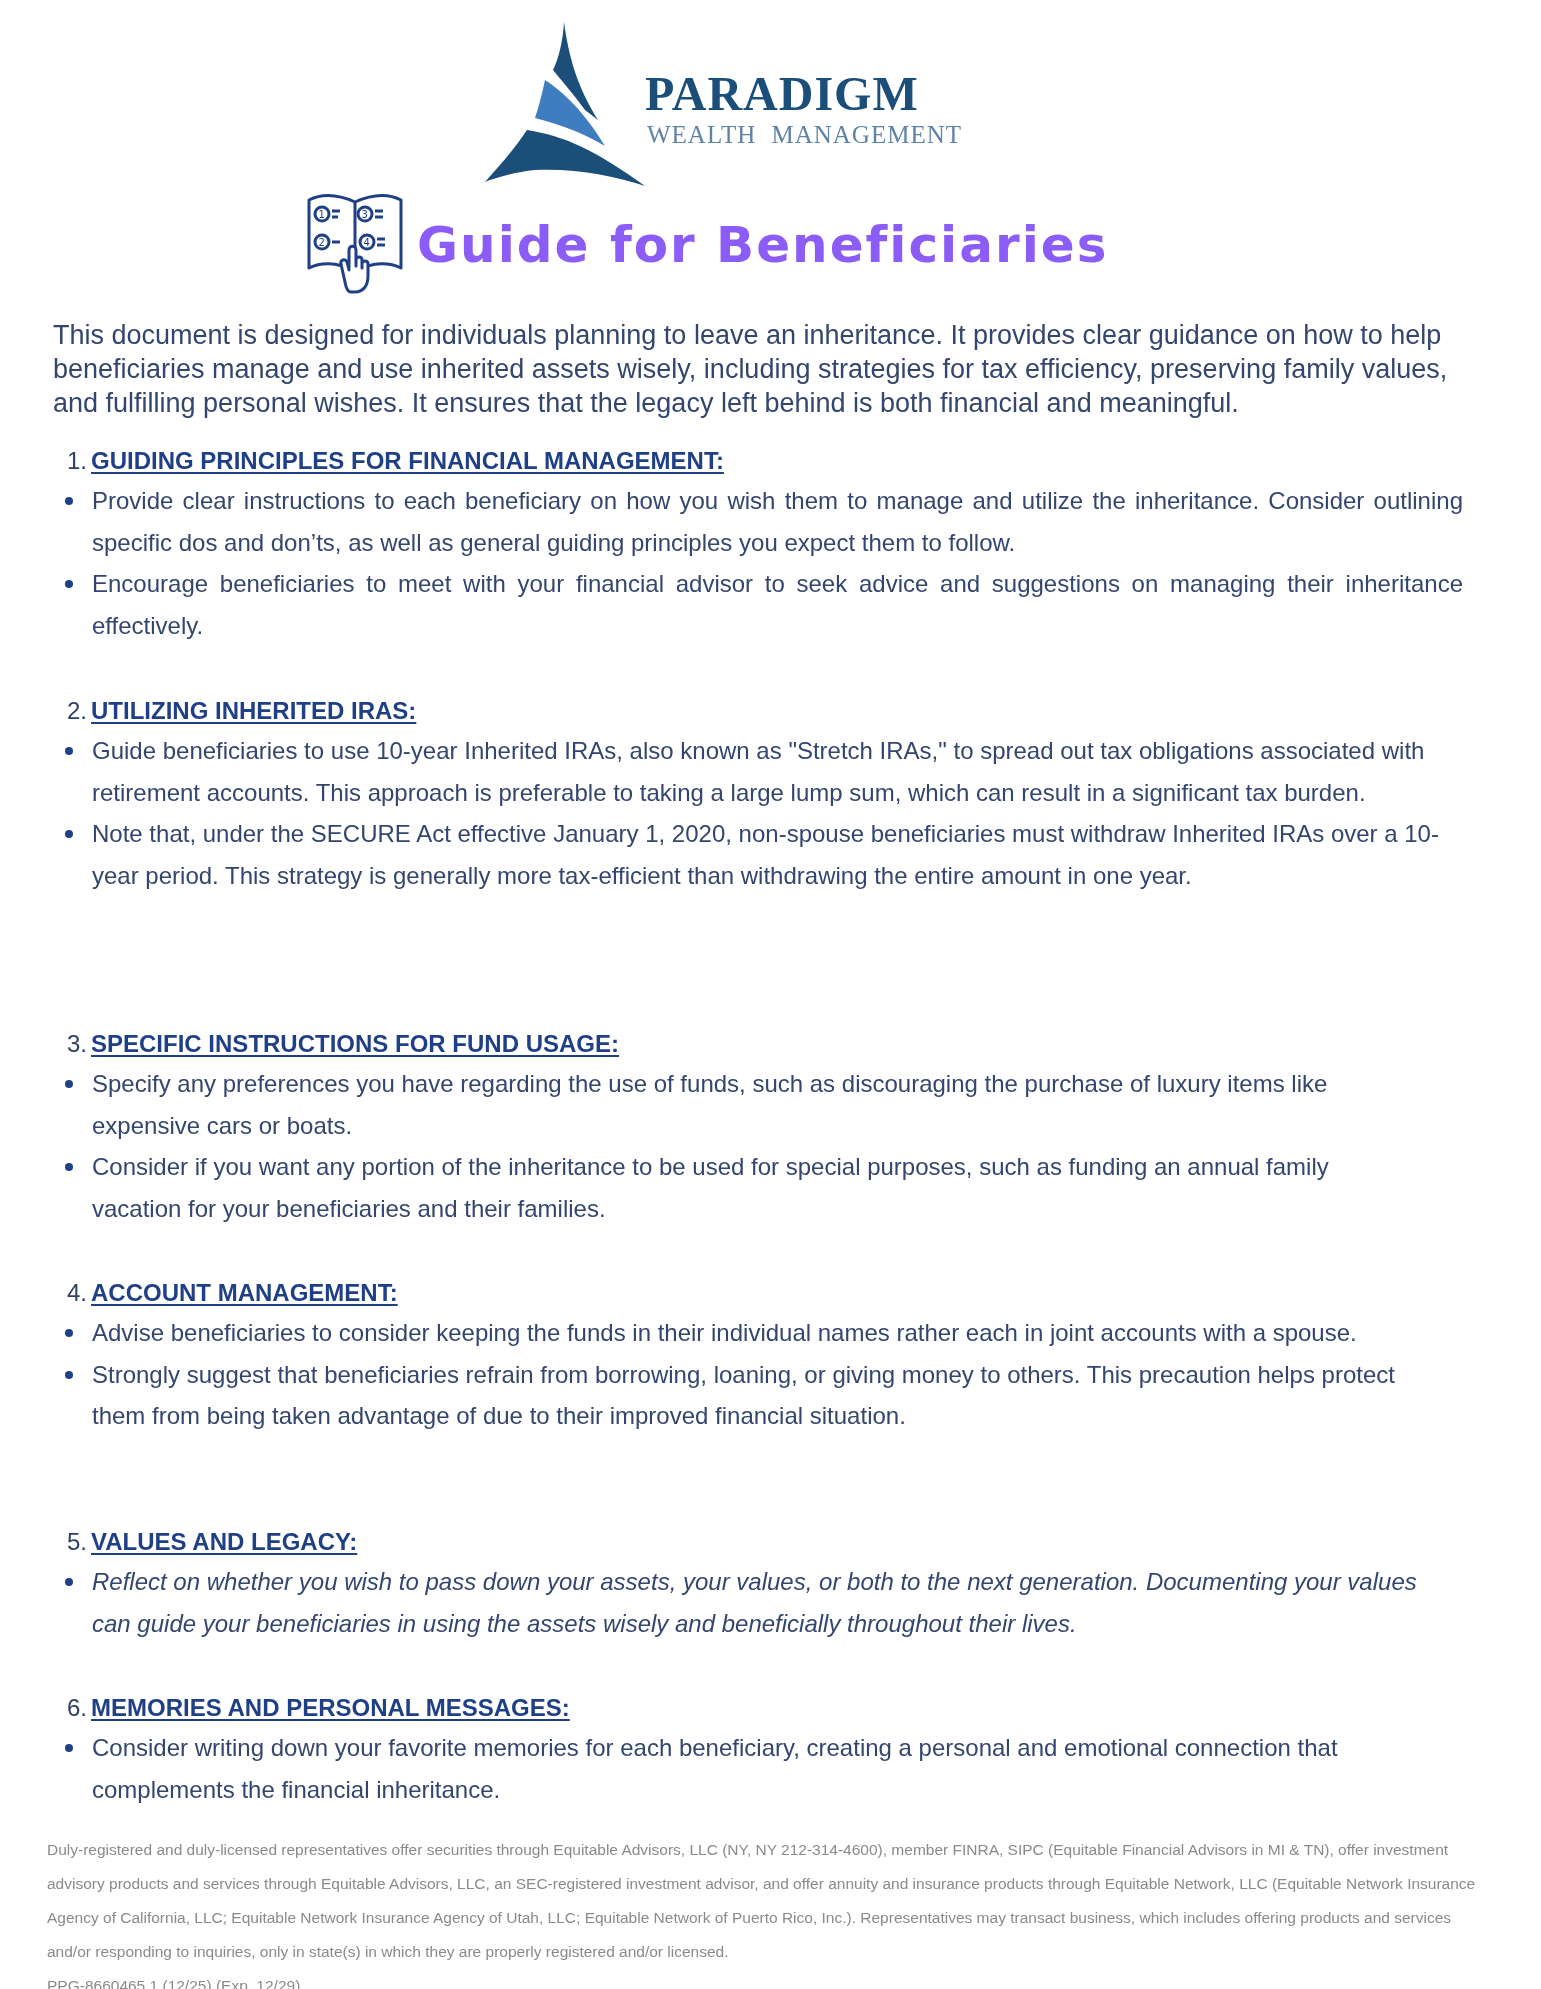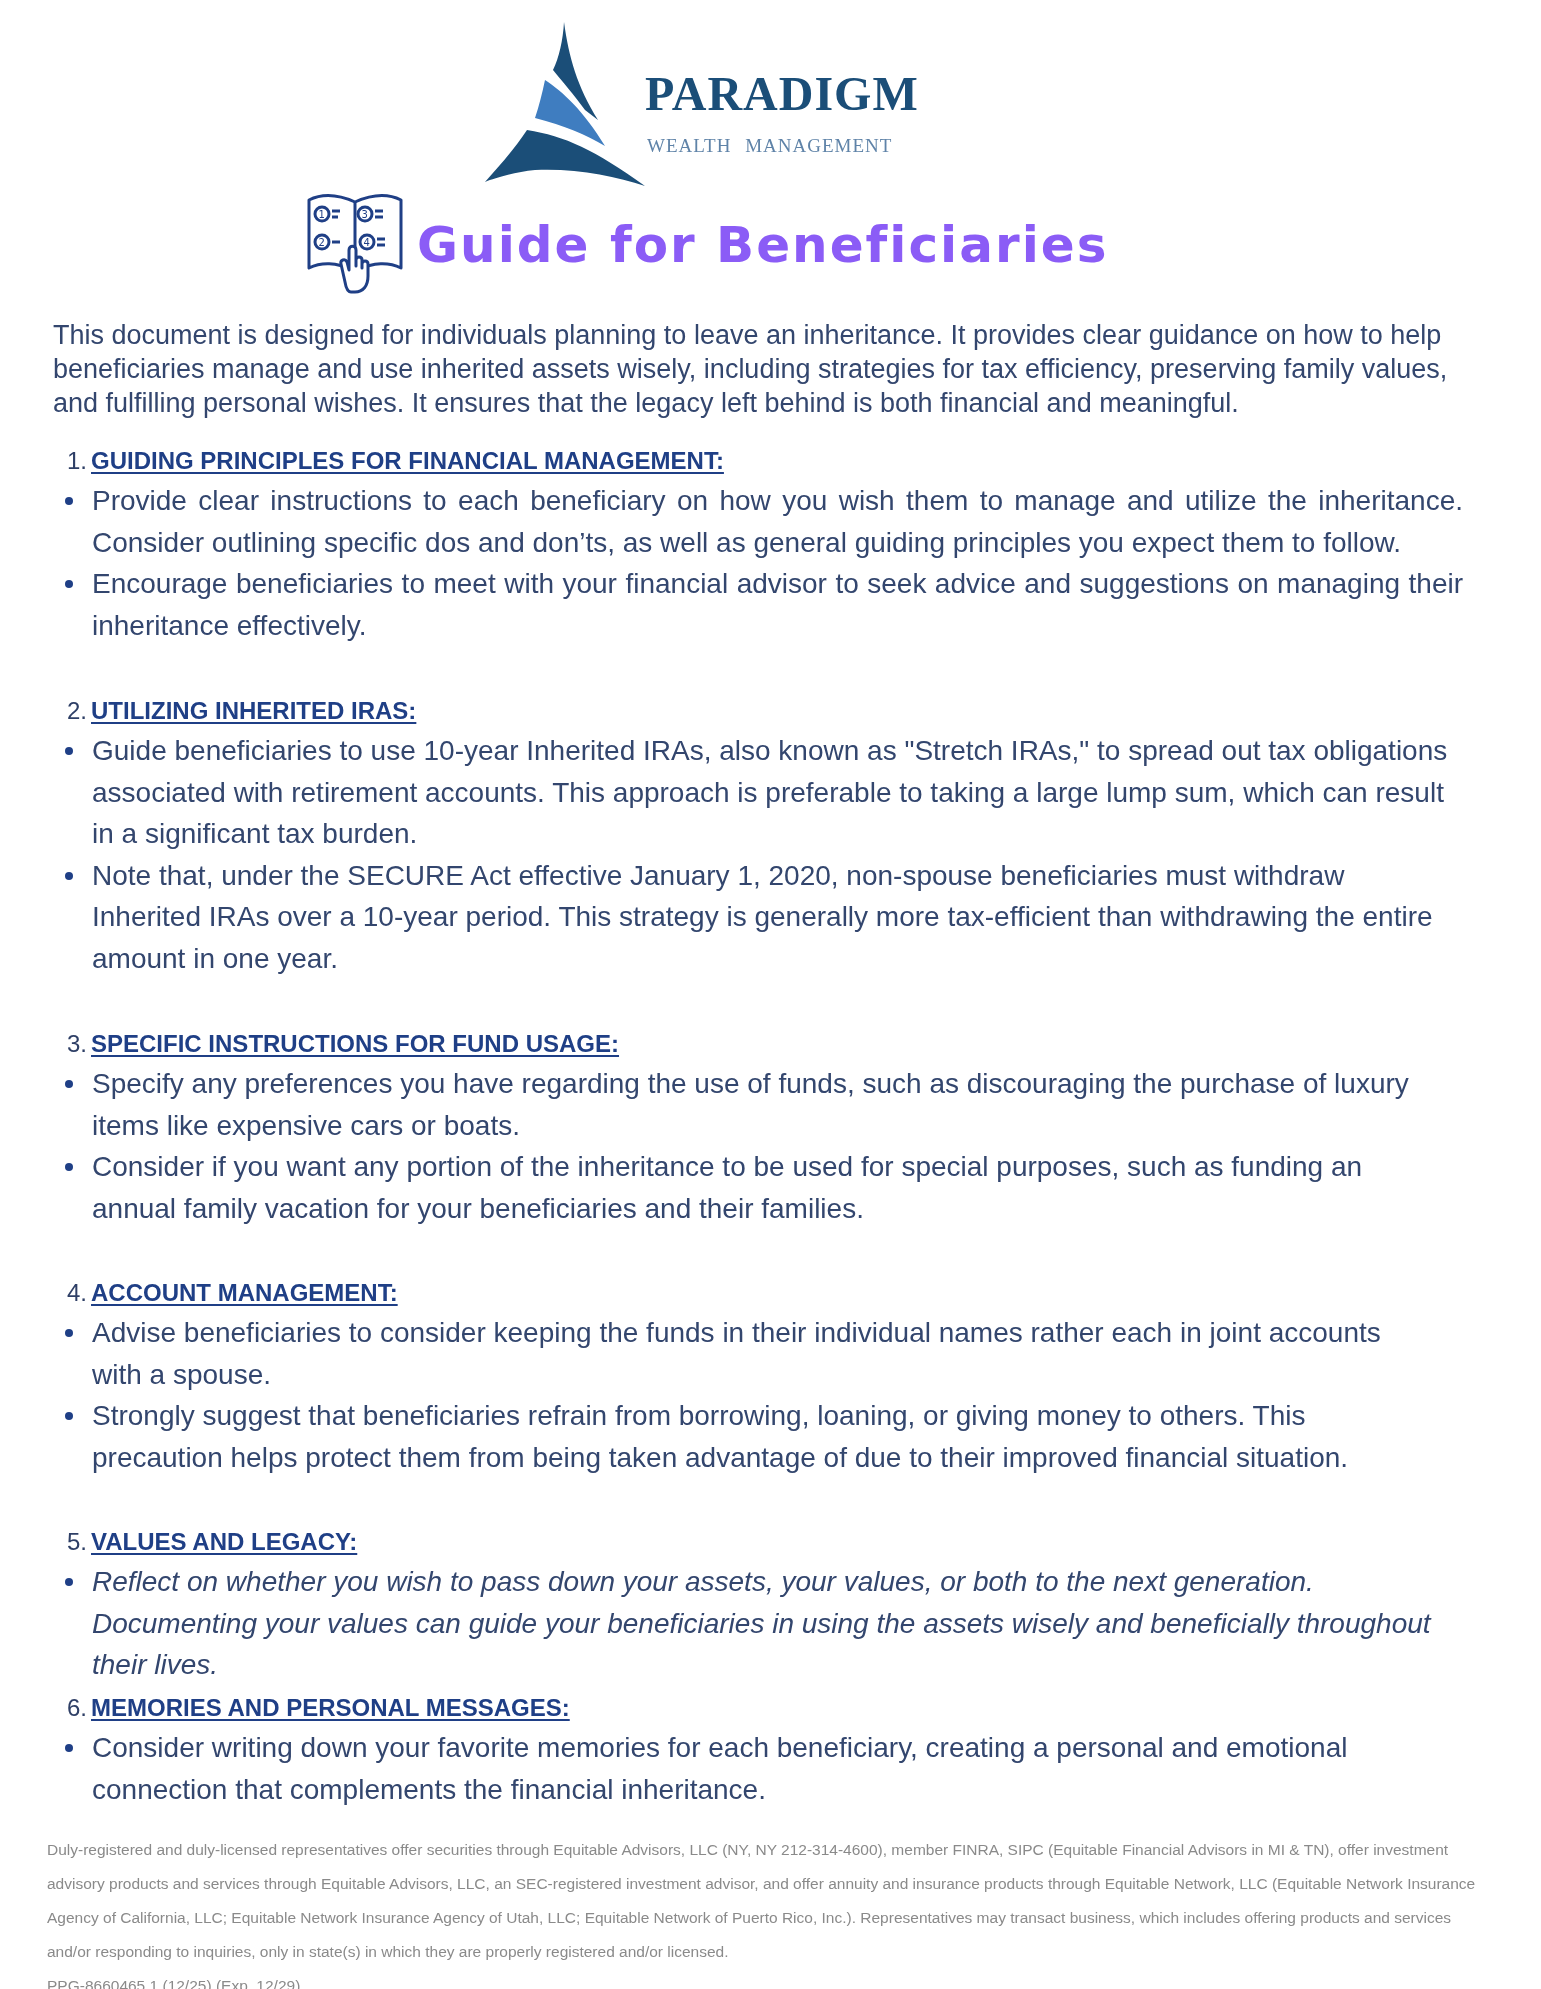--- a/index.html
+++ b/index.html
@@ -9,23 +9,23 @@
     color: #2e3f66;
   }
   .logo { position: absolute; left: 465px; top: 18px; width: 520px; height: 175px; }
   .logo svg.mark { position: absolute; left: 0; top: 0; }
   .logo-name {
     position: absolute; left: 180px; top: 52px;
     font-family: "Liberation Serif", "DejaVu Serif", serif;
     font-weight: bold; font-size: 48px; color: #1b4e78; letter-spacing: 1px; line-height: 1;
   }
   .logo-sub {
-    position: absolute; left: 182px; top: 118px;
+    position: absolute; left: 182px; top: 104px;
     font-family: "Liberation Serif", "DejaVu Serif", serif;
-    font-size: 19px; color: #5f83a8; letter-spacing: 1px; line-height: 1; word-spacing: 8px;
+    font-size: 25px; color: #5f83a8; letter-spacing: 1px; line-height: 1; word-spacing: 8px;
   }
   .title-row { position: absolute; left: 303px; top: 190px; height: 110px; width: 900px; }
   .title-icon { position: absolute; left: 0; top: 0; }
   .title-text {
     position: absolute; left: 114px; top: 30px;
     font-family: "DejaVu Sans", sans-serif; font-weight: bold; font-size: 50px;
     color: #8b5cf6; letter-spacing: 2px; line-height: 1;
   }
   .intro {
     position: absolute; left: 53px; top: 318px; width: 1445px;
@@ -35,21 +35,21 @@
   .section { position: absolute; left: 53px; width: 1410px; }
   .sec-head {
     font-family: "Liberation Sans", sans-serif; font-size: 24px; line-height: 30px; color: #2e3f66;
     margin-left: 14px;
   }
   .sec-head .num { display: inline-block; margin-right: 4px; }
   .sec-head .htxt { font-weight: bold; color: #1f3f86; text-decoration: underline; text-decoration-thickness: 2px; text-underline-offset: 3px; }
   ul.bullets { list-style: none; margin: 4px 0 0 0; padding: 0; }
   ul.bullets li {
     position: relative; padding-left: 39px;
-    font-family: "Liberation Sans", sans-serif; font-size: 28px; line-height: 41.5px; color: #33466e;
+    font-family: "Liberation Sans", sans-serif; font-size: 24px; line-height: 41.5px; color: #33466e;
   }
   ul.bullets li.just { text-align: justify; }
   ul.bullets li .dot {
     position: absolute; left: 12px; top: 17px; width: 8px; height: 8px; border-radius: 50%; background: #1f3f86;
   }
   .footer {
     position: absolute; left: 47px; top: 1833px; width: 1430px;
     font-family: "Liberation Sans", sans-serif; font-size: 15.5px; line-height: 34px; color: #8a8a8a;
   }
 </style>

